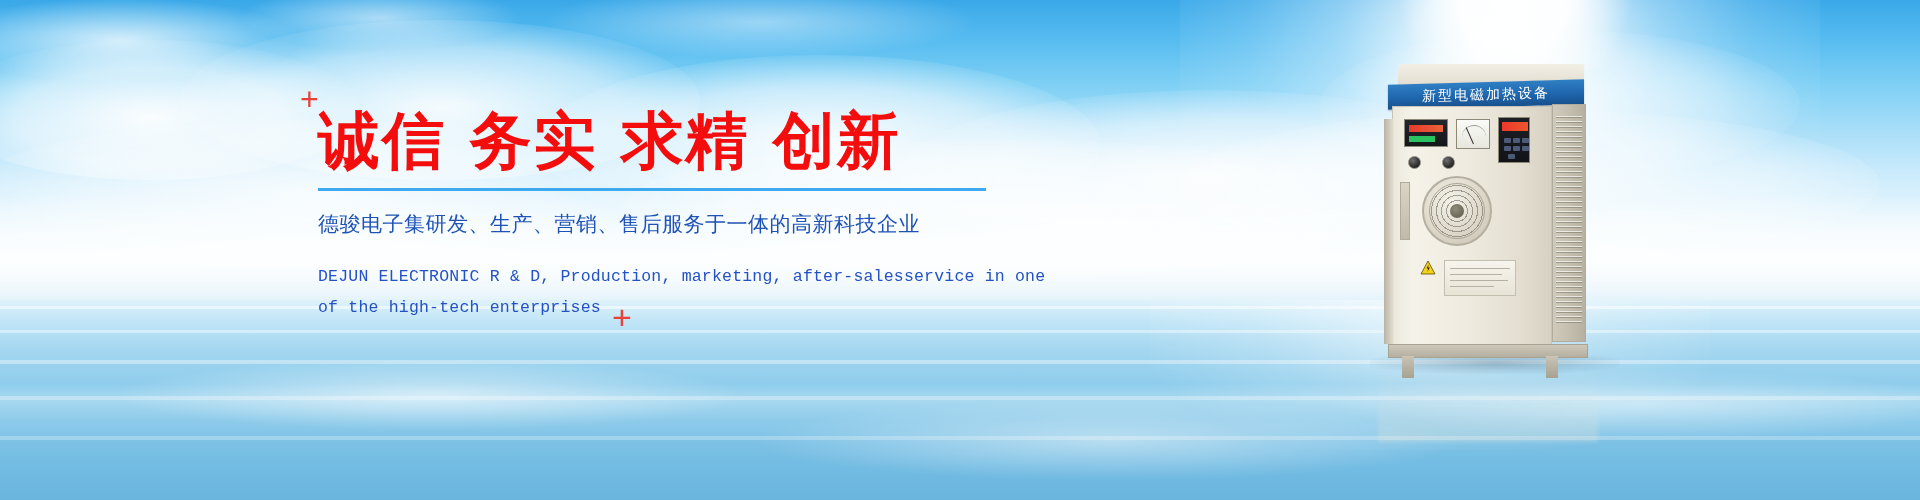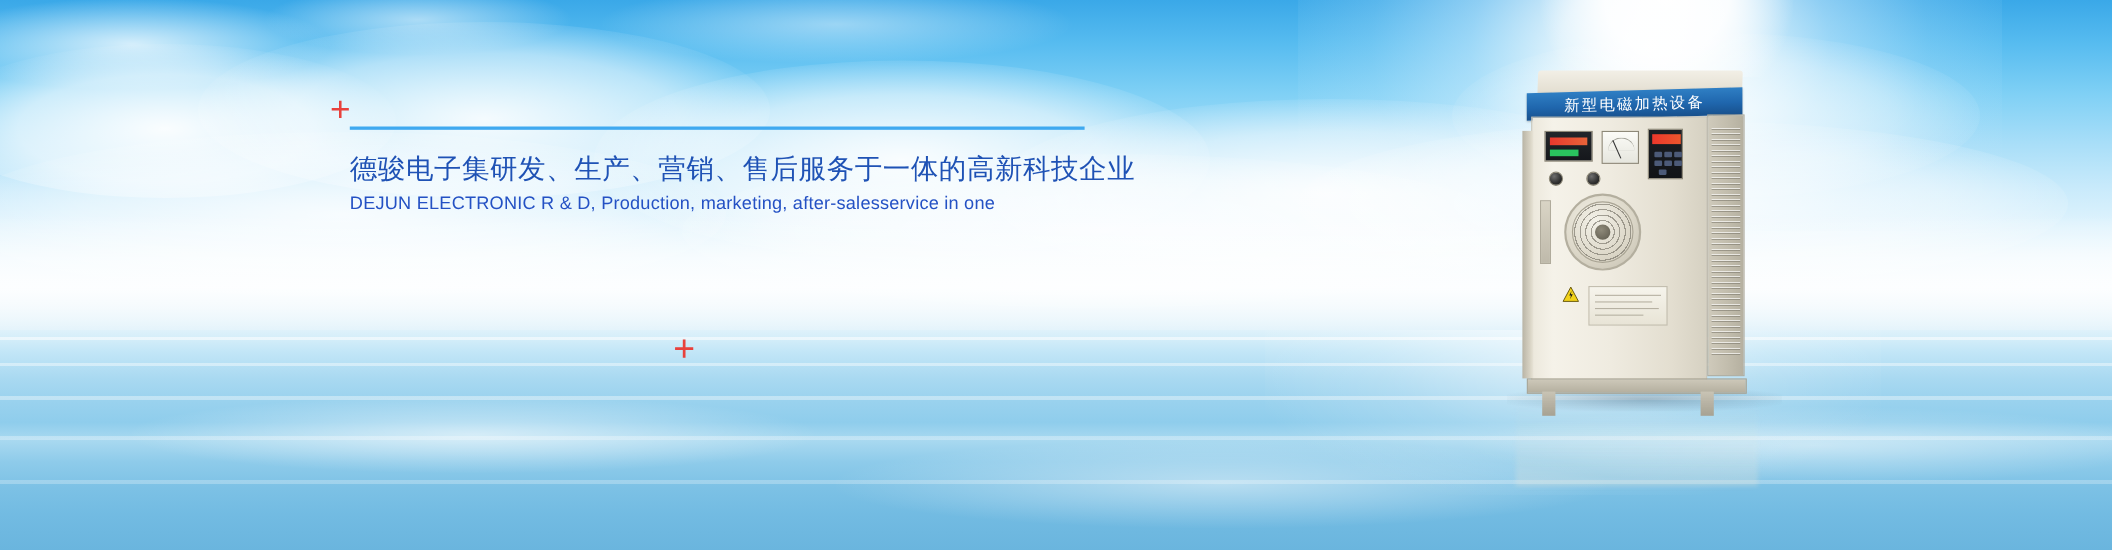--- a/index.html
+++ b/index.html
@@ -158,28 +158,28 @@
     white-space:nowrap;
   }
   .divider {
     margin-top:11px;
     width:668px; height:3px;
     background:#3fa9f0;
   }
   .desc-cn {
     margin-top:19px;
     font-family:"DejaVu Serif","Liberation Serif",serif;
-    font-size:25px;
+    font-size:21px;
     color:#1f52b5;
     letter-spacing:0.5px;
     white-space:nowrap;
   }
   .desc-en {
-    margin-top:0;
-    font-family:Liberation Sans, sans-serif;
+    margin-top:24px;
+    font-family:Liberation Mono, monospace;
     font-size:16.5px;
     color:#2451c4;
     line-height:1.85;
     letter-spacing:0.2px;
     white-space:nowrap;
   }
 
   
   .plus { position:absolute; color:#e8413c; font-weight:300; pointer-events:none; }
   .plus-a { left:300px; top:83px;  font-size:32px; line-height:1; }
@@ -378,24 +378,26 @@
   <div class="ripples"></div>
   <div class="wave-patch-a"></div>
   <div class="wave-patch-b"></div>
   <div class="wave-patch-c"></div>
   <div class="sun-water-reflect"></div>
 
   <div class="plus plus-a">+</div>
   <div class="plus plus-b">+</div>
 
   <div class="copy">
+    <div class="headline">诚信 务实 求精 创新</div>
     <div class="divider"></div>
     <div class="desc-cn">德骏电子集研发、生产、营销、售后服务于一体的高新科技企业</div>
     <div class="desc-en">
       <div>DEJUN ELECTRONIC R &amp; D, Production, marketing, after-salesservice in one</div>
+      <div>of the high-tech enterprises</div>
     </div>
   </div>
 
   <div class="m-shadow"></div>
   <div class="machine">
     <div class="m-top"></div>
     <div class="m-banner">新型电磁加热设备</div>
     <div class="m-side"></div>
     <div class="vents"></div>
     <div class="m-body"></div>

